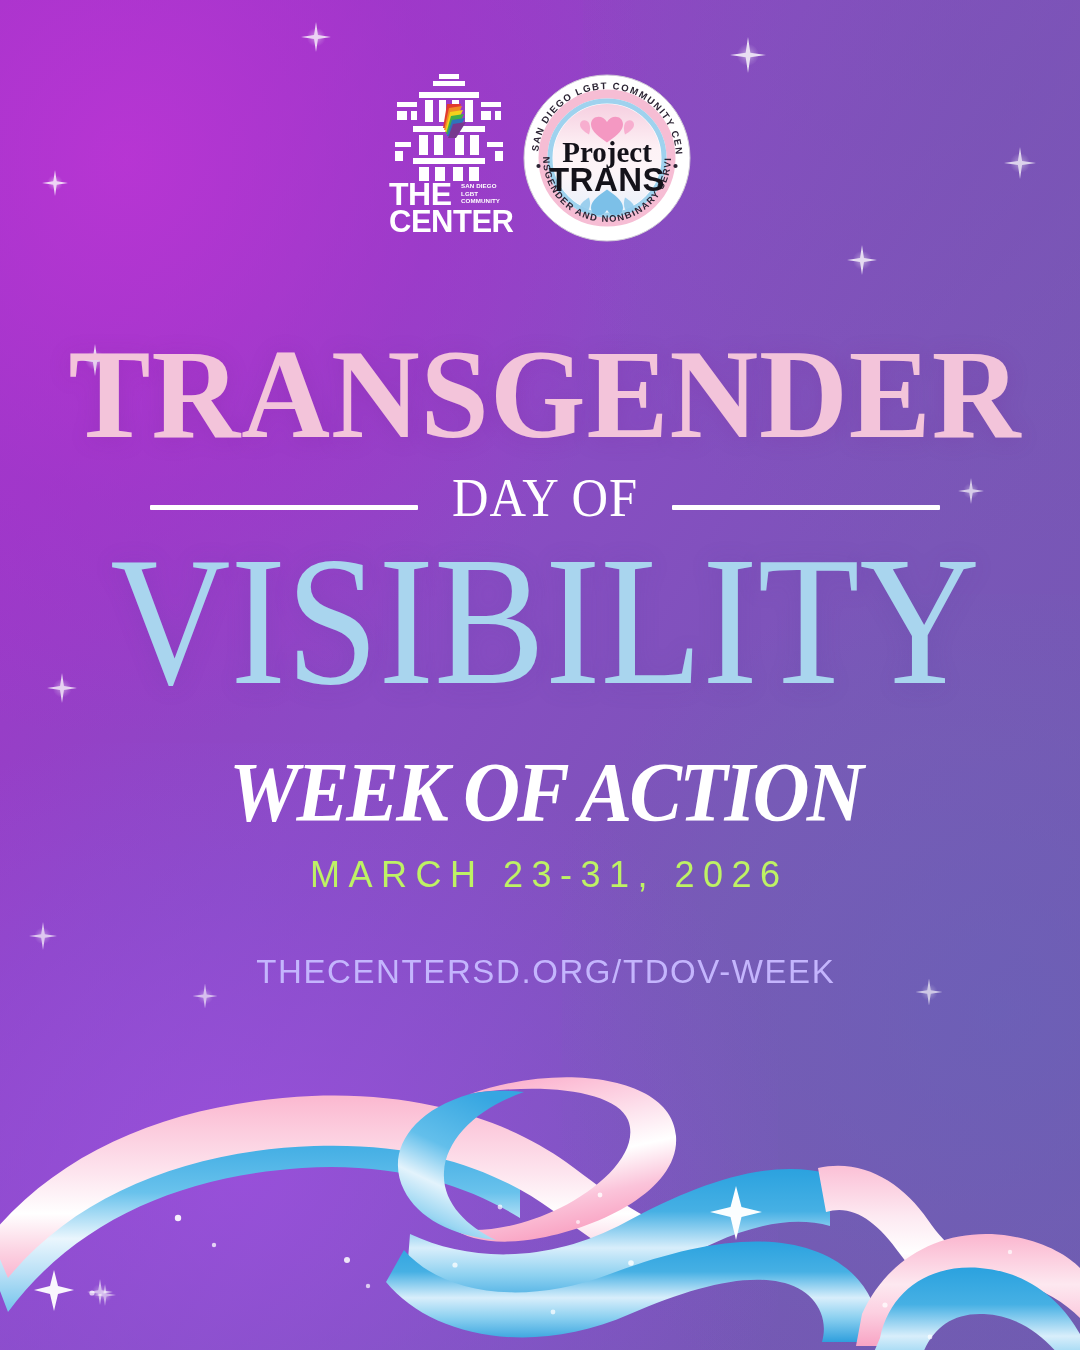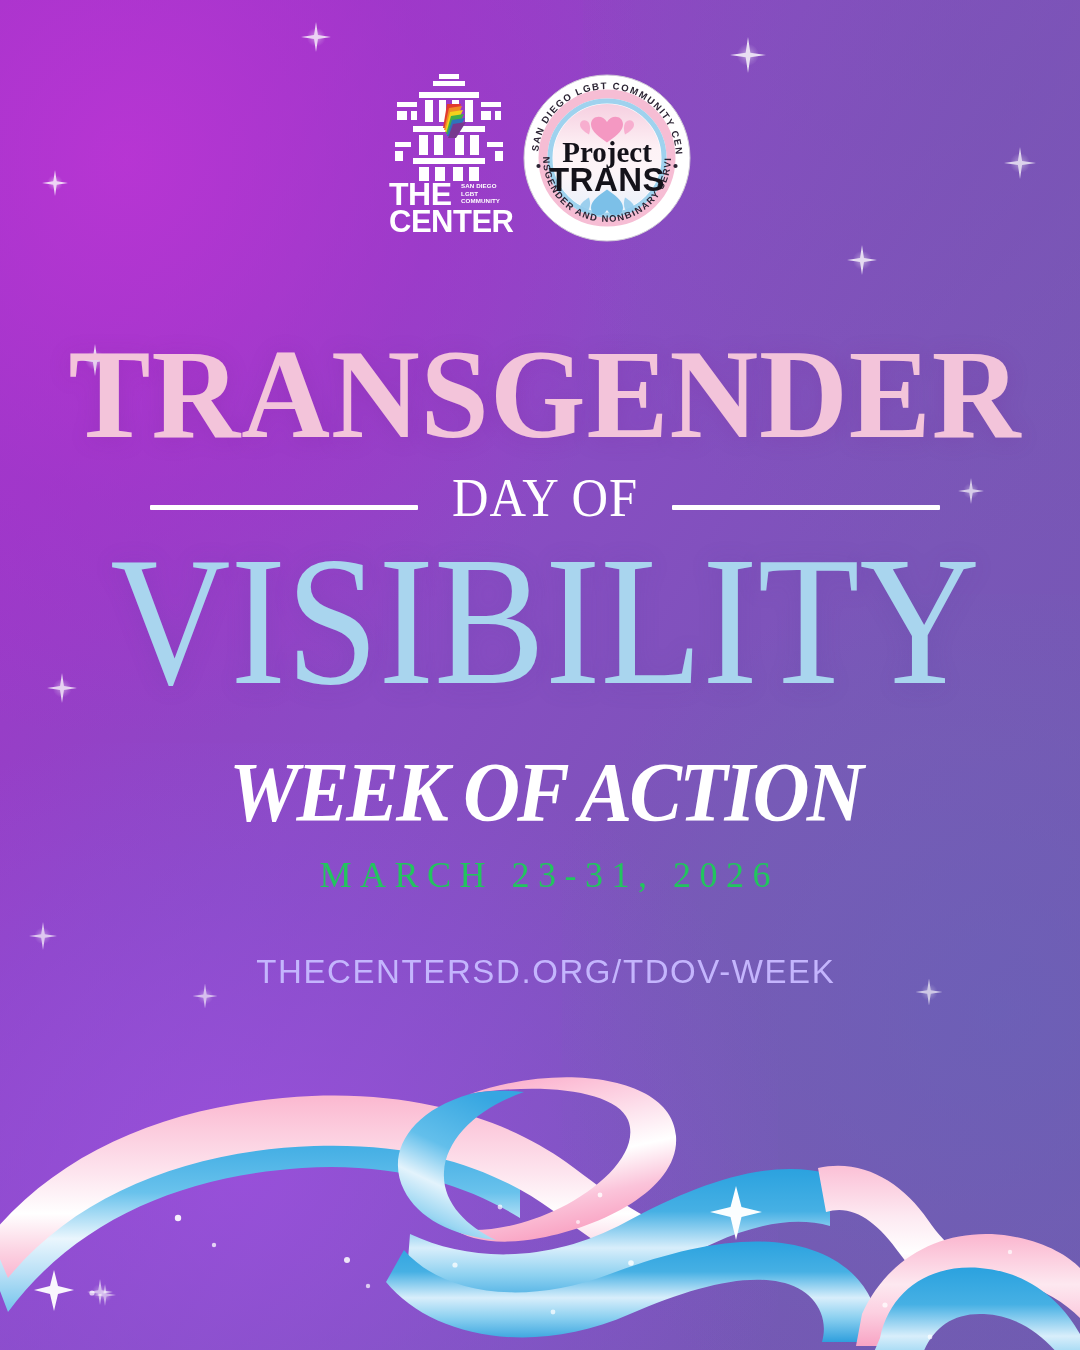--- a/index.html
+++ b/index.html
@@ -195,25 +195,25 @@
     font-size: 84px;
     line-height: 1;
     color: #ffffff;
     letter-spacing: -3px;
     transform: scaleX(0.94);
     display: block;
     margin-top: 54px;
   }
 
   .t-date {
-    font-family: Liberation Serif, serif;
+    font-family: Liberation Sans, sans-serif;
     font-weight: 400;
     font-size: 36px;
     line-height: 1;
-    color: #22c55e;
+    color: #bef264;
     letter-spacing: 8.5px;
     display: block;
     margin-top: 22px;
     text-indent: 8.5px;
   }
 
   .t-url {
     font-family: "Liberation Sans", sans-serif;
     font-weight: 400;
     font-size: 33px;

